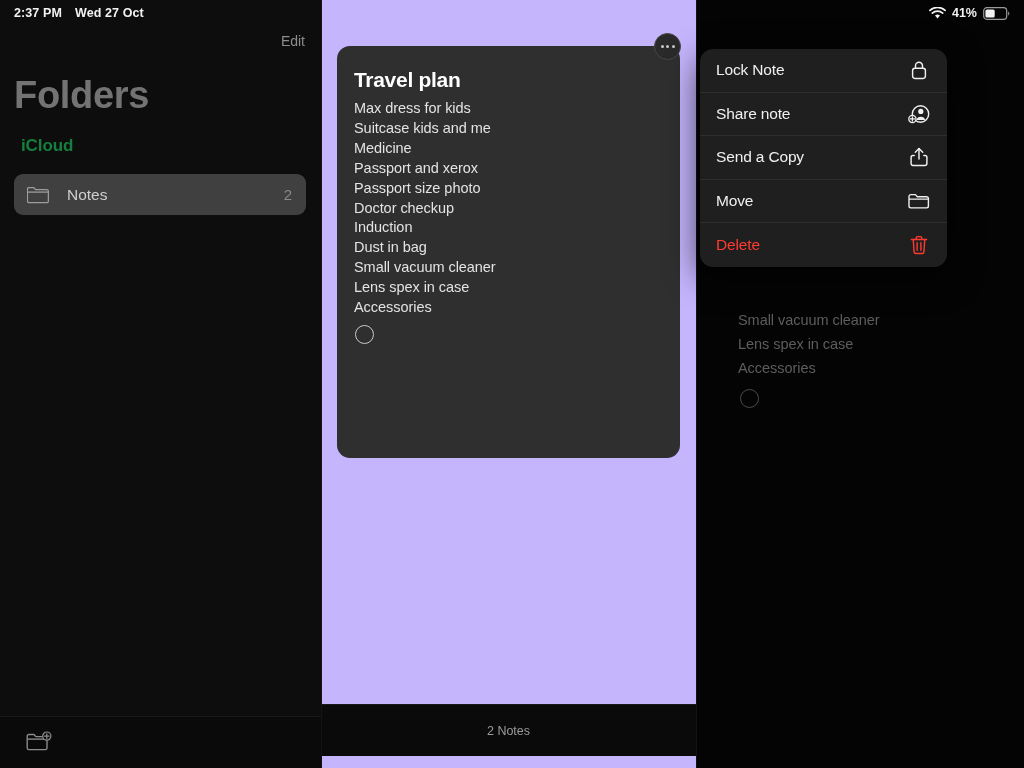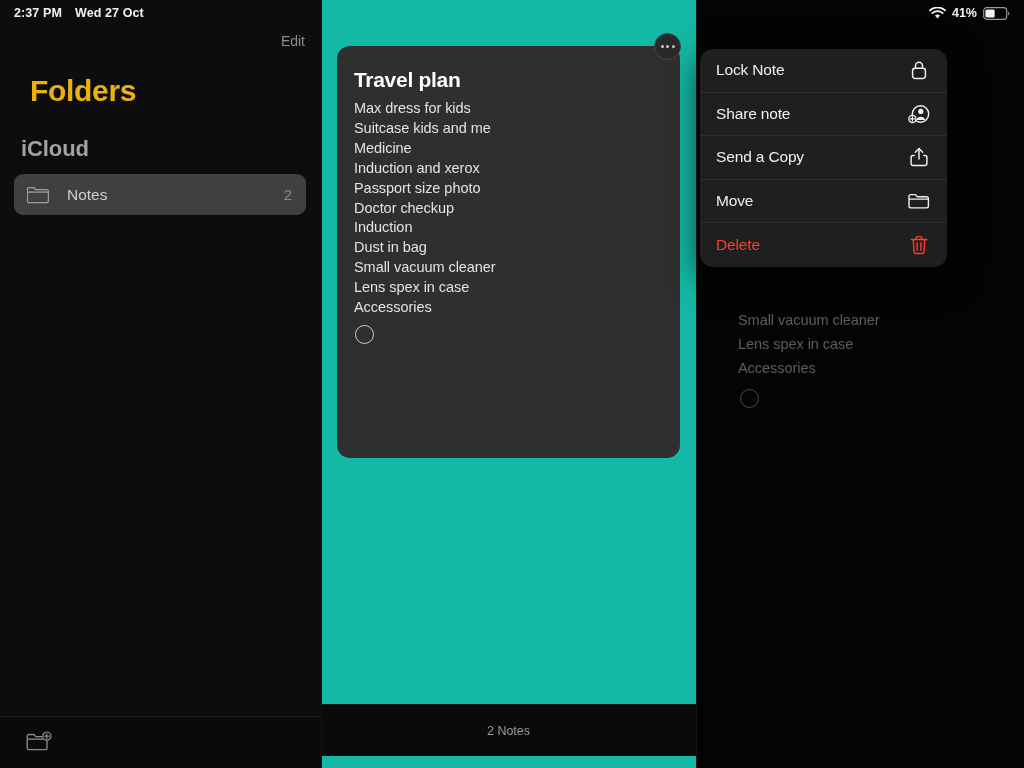--- a/index.html
+++ b/index.html
@@ -31,44 +31,44 @@
   
   .sidebar {
     position:absolute; left:0; top:0; width:321px; height:768px;
     background:#0d0d0d;
   }
   .sb-edit {
     position:absolute; right:16px; top:33px;
     font-size:14px; color:#8c8c8c;
   }
   .sb-title {
-    position:absolute; left:30px; top:74px;
-    font-size:30px; font-weight:bold; color:#eab308; letter-spacing:-.3px;
+    position:absolute; left:14px; top:74px;
+    font-size:38px; font-weight:bold; color:#737373; letter-spacing:-.3px;
   }
   .sb-section {
     position:absolute; left:21px; top:136px;
-    font-size:22px; font-weight:bold; color:#a3a3a3; letter-spacing:-.1px;
+    font-size:17px; font-weight:bold; color:#15803d; letter-spacing:-.1px;
   }
   .folder-row {
     position:absolute; left:14px; top:174px; width:292px; height:41px;
     background:#404040; border-radius:9px;
     display:flex; align-items:center; padding:0 14px 0 13px;
   }
   .folder-row .f-ico { width:22px; height:22px; flex:0 0 22px; }
   .folder-row .f-label {
     margin-left:18px; font-size:15.5px; color:#cfcfcf;
   }
   .folder-row .f-count {
     margin-left:auto; font-size:15px; color:#8a8a8a;
   }
 
   
   .noteslist {
     position:absolute; left:321px; top:0; width:375px; height:768px;
-    background:#14b8a6;
+    background:#c4b5fd;
   }
   .note-card {
     position:absolute; left:16px; top:46px; width:343px; height:412px;
     background:#2f2f2f; border-radius:13px;
     padding:22px 18px 0 17px; overflow:hidden;
   }
   .note-card-title {
     font-size:21px; font-weight:bold; color:#fff;
     letter-spacing:-.3px; margin-bottom:7px;
   }
@@ -196,21 +196,21 @@
   <div class="divider-v" style="left:321px;"></div>
 
   <div class="noteslist">
 
     <div class="note-card">
       <div class="note-card-title">Travel plan</div>
       <div>
         <div class="note-line">Max dress for kids</div>
         <div class="note-line">Suitcase kids and me</div>
         <div class="note-line">Medicine</div>
-        <div class="note-line">Induction and xerox</div>
+        <div class="note-line">Passport and xerox</div>
         <div class="note-line">Passport size photo</div>
         <div class="note-line">Doctor checkup</div>
         <div class="note-line">Induction</div>
         <div class="note-line">Dust in bag</div>
         <div class="note-line">Small vacuum cleaner</div>
         <div class="note-line">Lens spex in case</div>
         <div class="note-line">Accessories</div>
       </div>
       <div class="note-checkbox"></div>
     </div>

